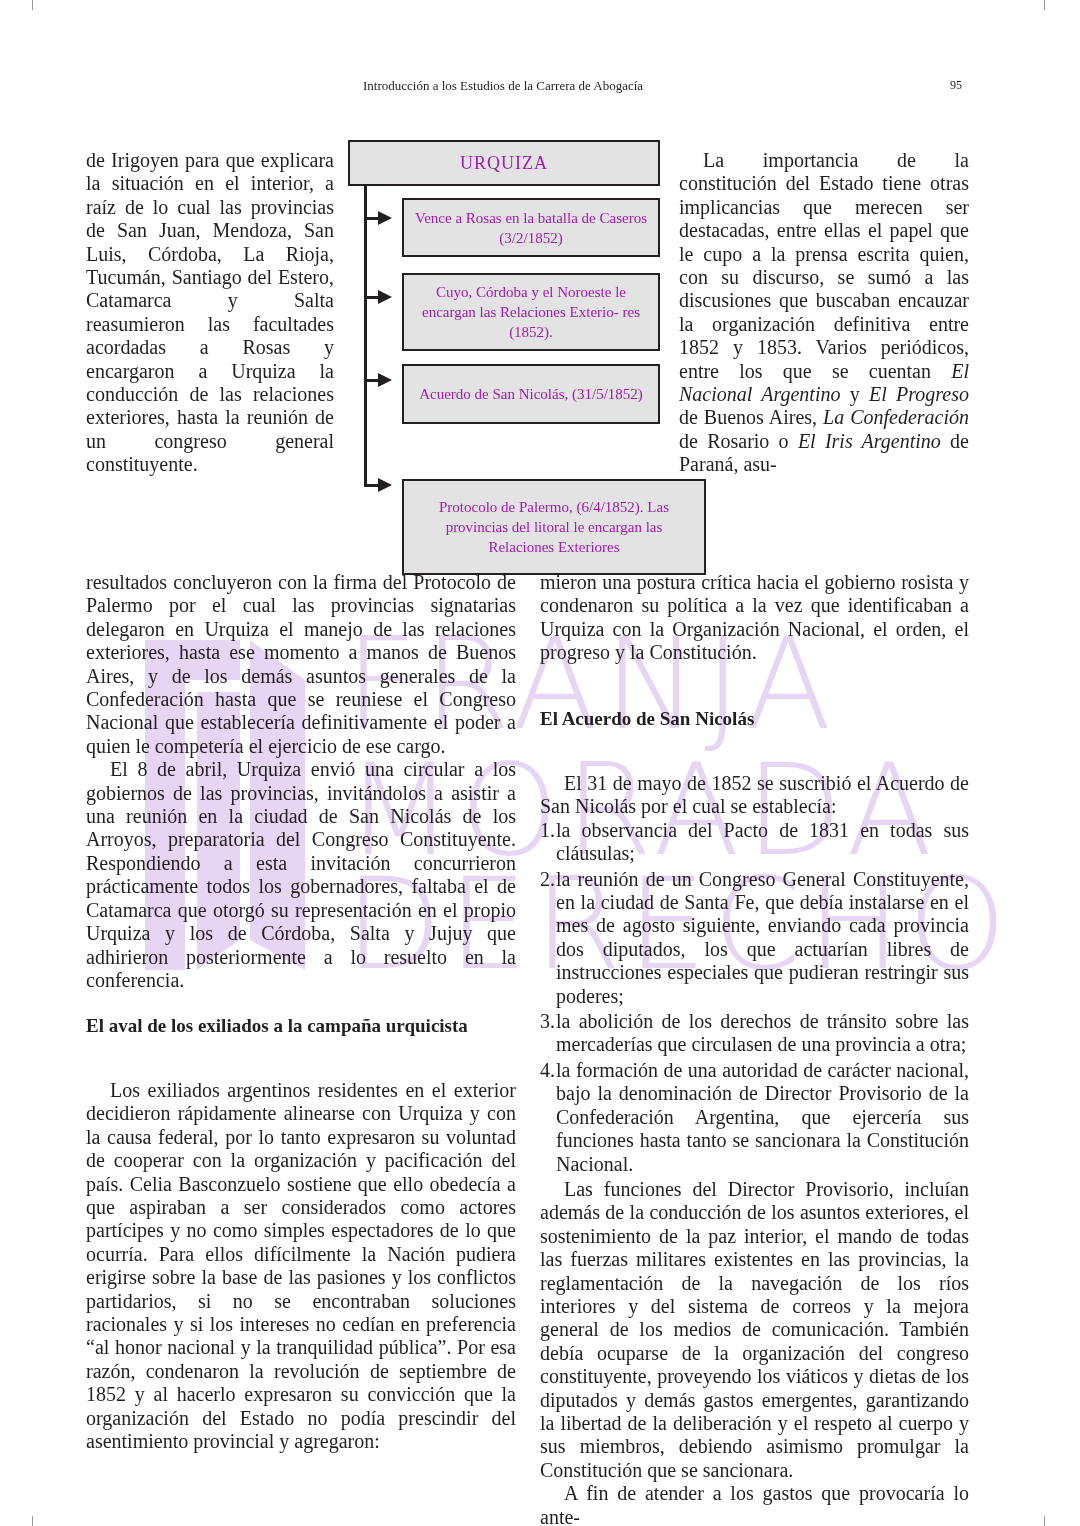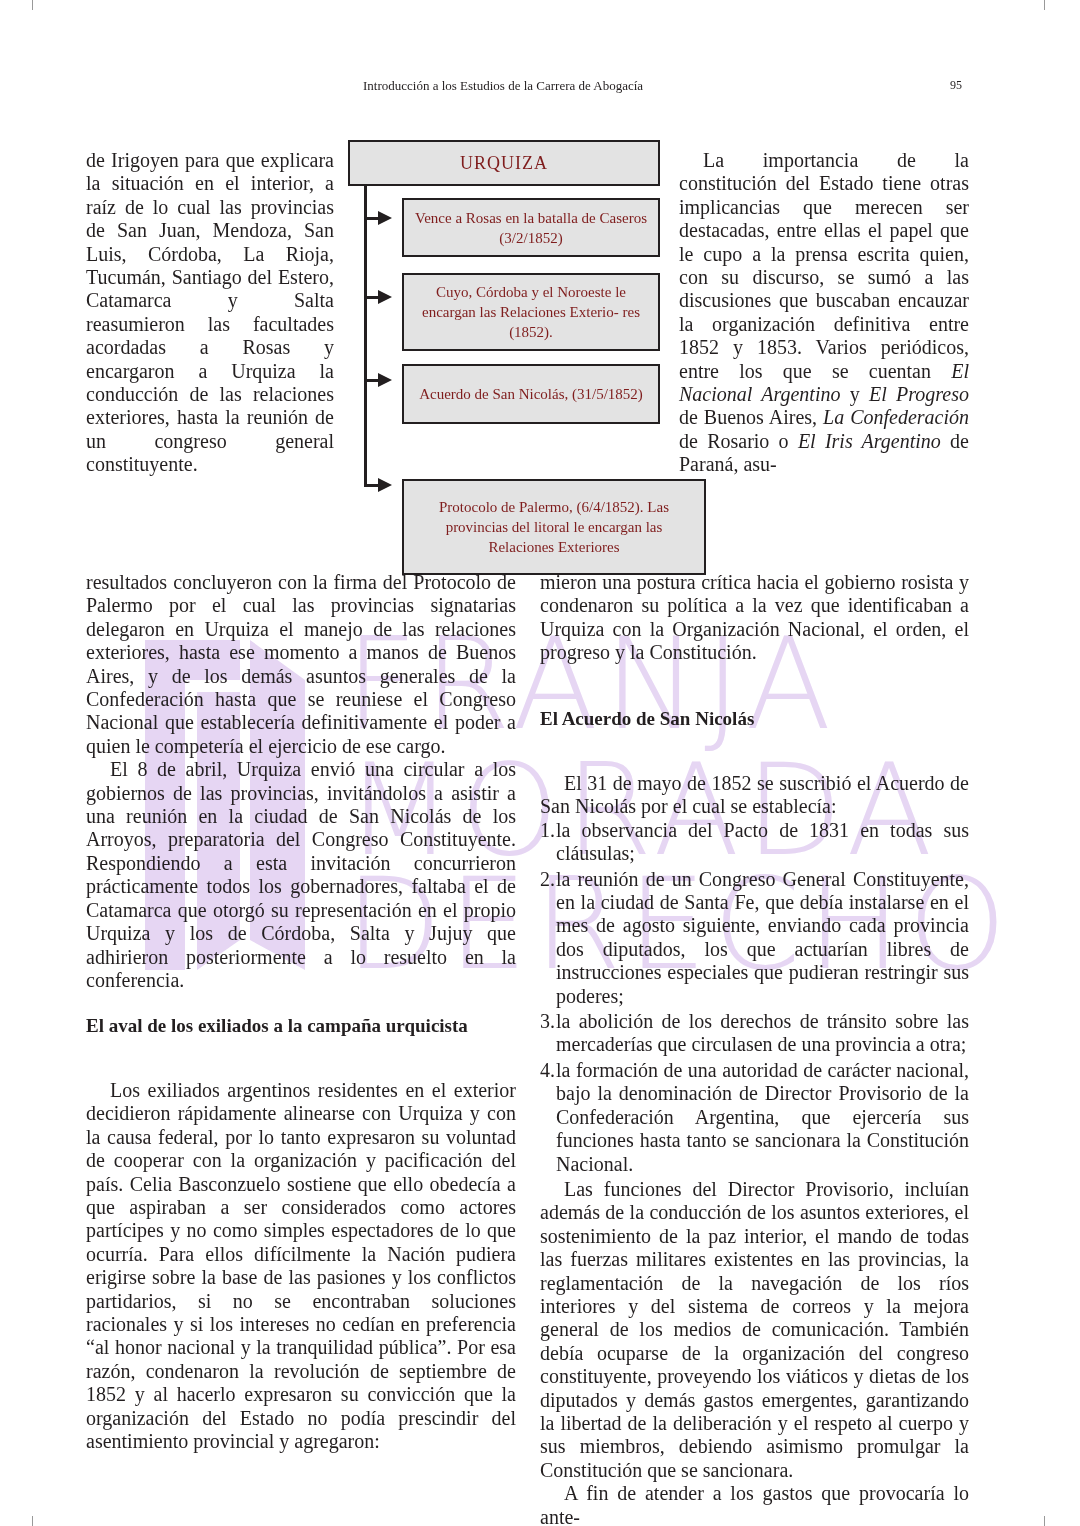--- a/index.html
+++ b/index.html
@@ -23,21 +23,21 @@
   .it { font-style: italic; }
   .h2 { position: absolute; font-weight: bold; font-size: 19px; }
 
   ol.clauses { list-style: none; margin: 0; padding: 0; }
   ol.clauses li { position: relative; padding-left: 16px; margin: 0; }
   ol.clauses li .n { position: absolute; left: 0; top: 0; }
 
   
   .dg-box { position: absolute; background: #e3e3e3; border: 2.5px solid #231f20; box-sizing: border-box;
             text-align: center; font-size: 15px; line-height: 20px; display: flex; align-items: center;
-            justify-content: center; padding: 0 8px; color: #7f1d1d; }
+            justify-content: center; padding: 0 8px; color: #a21caf; }
   .dg-title { font-size: 18px; letter-spacing: 1px; }
   .dg-line { position: absolute; background: #231f20; }
   .dg-arrow { position: absolute; width: 0; height: 0; border-top: 7px solid transparent;
               border-bottom: 7px solid transparent; border-left: 14px solid #231f20; }
 
   .corner { position: absolute; background: #999; }
 </style>
 </head>
 <body>
 

